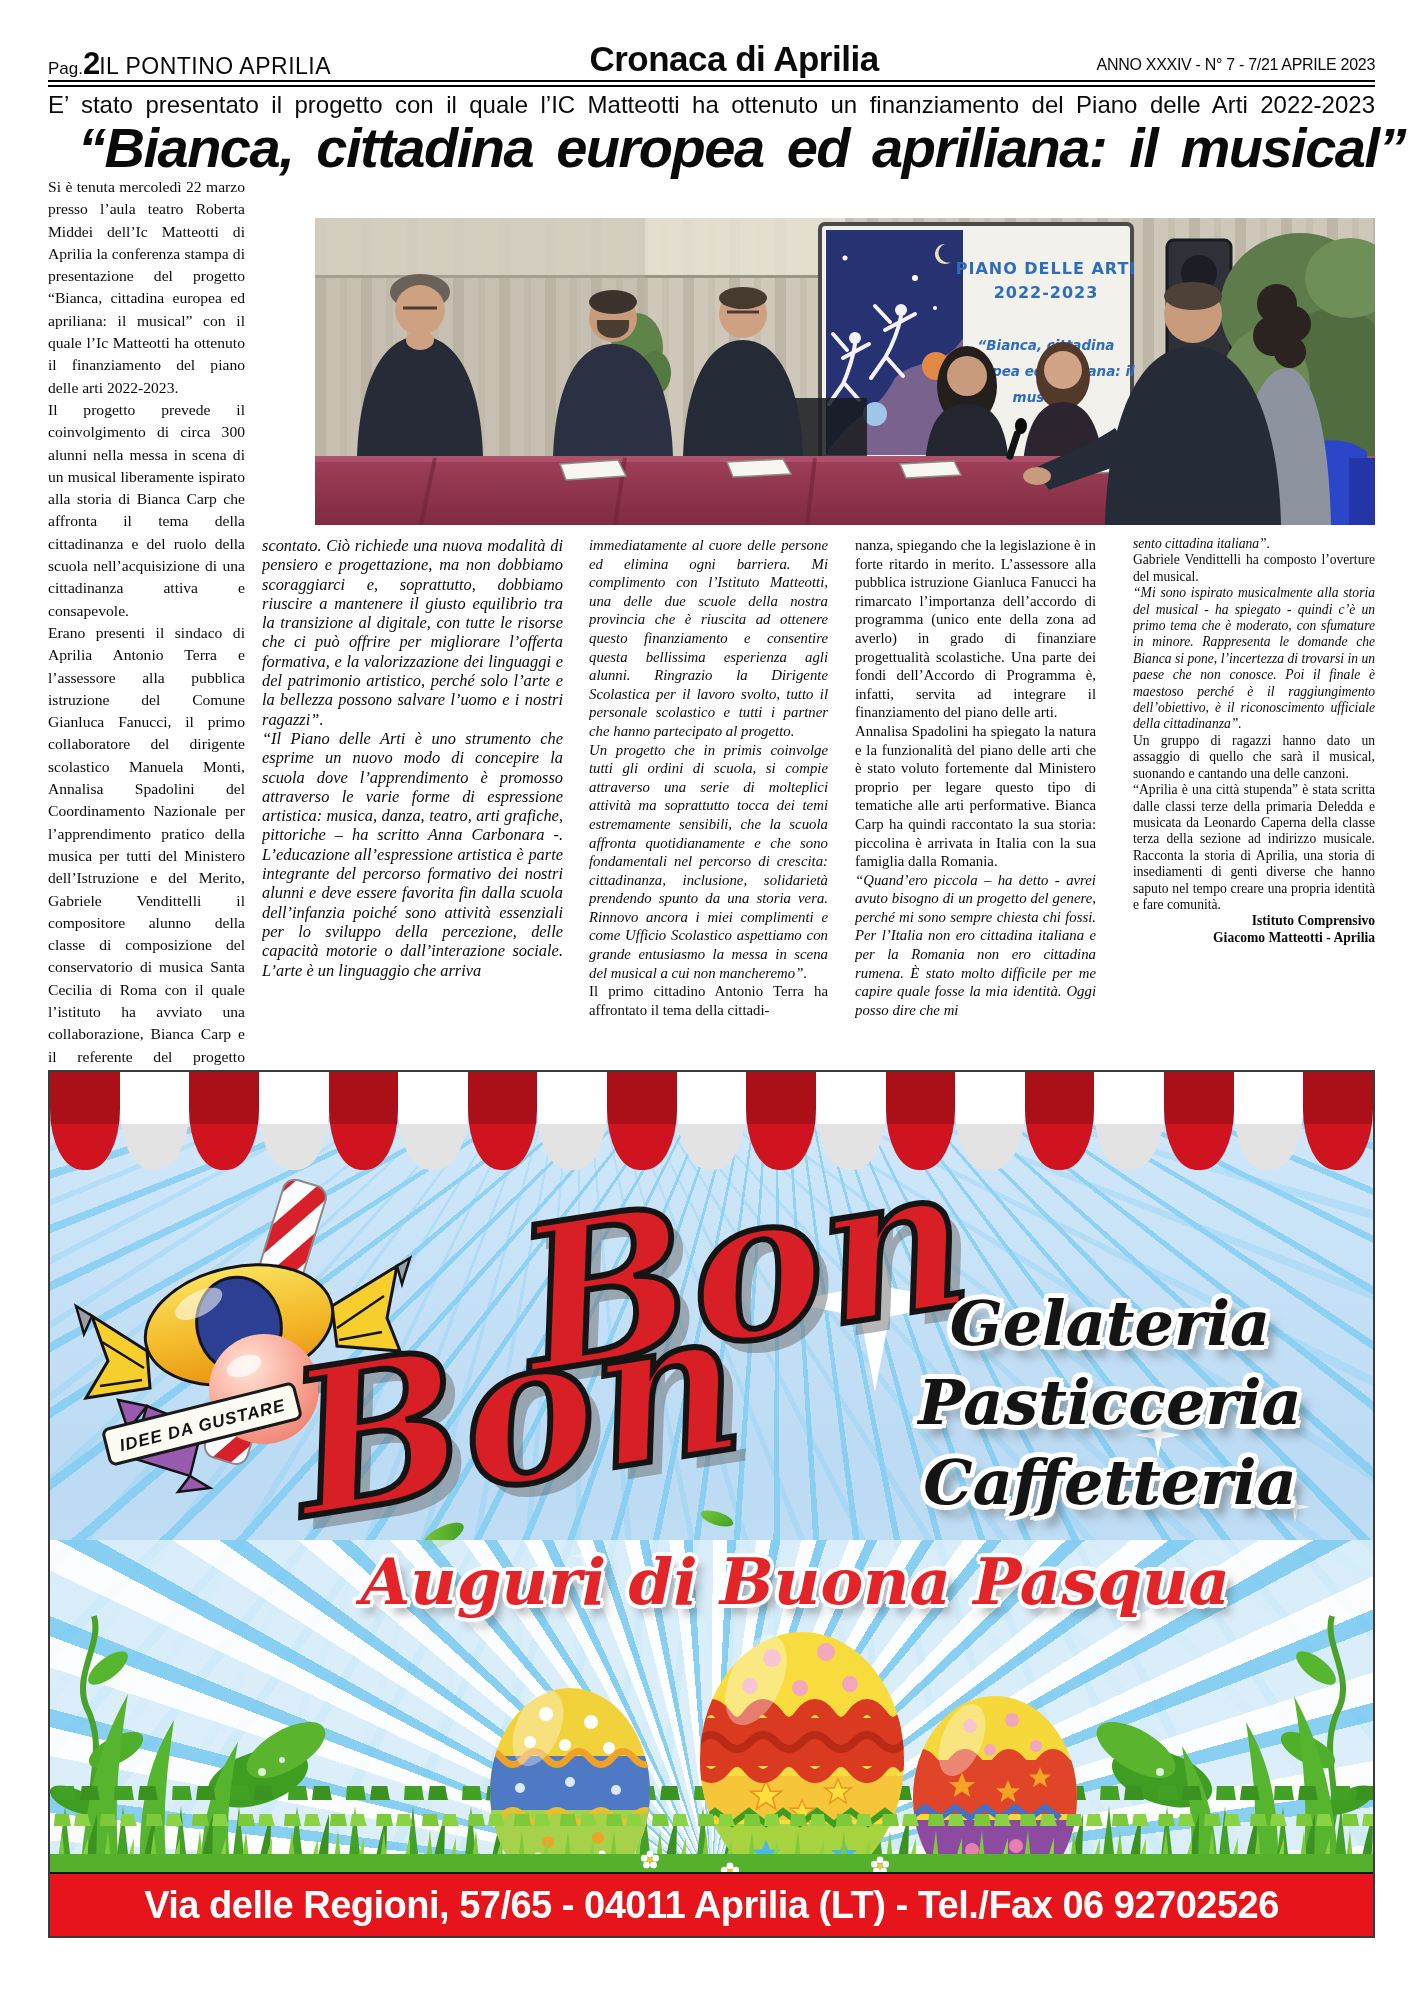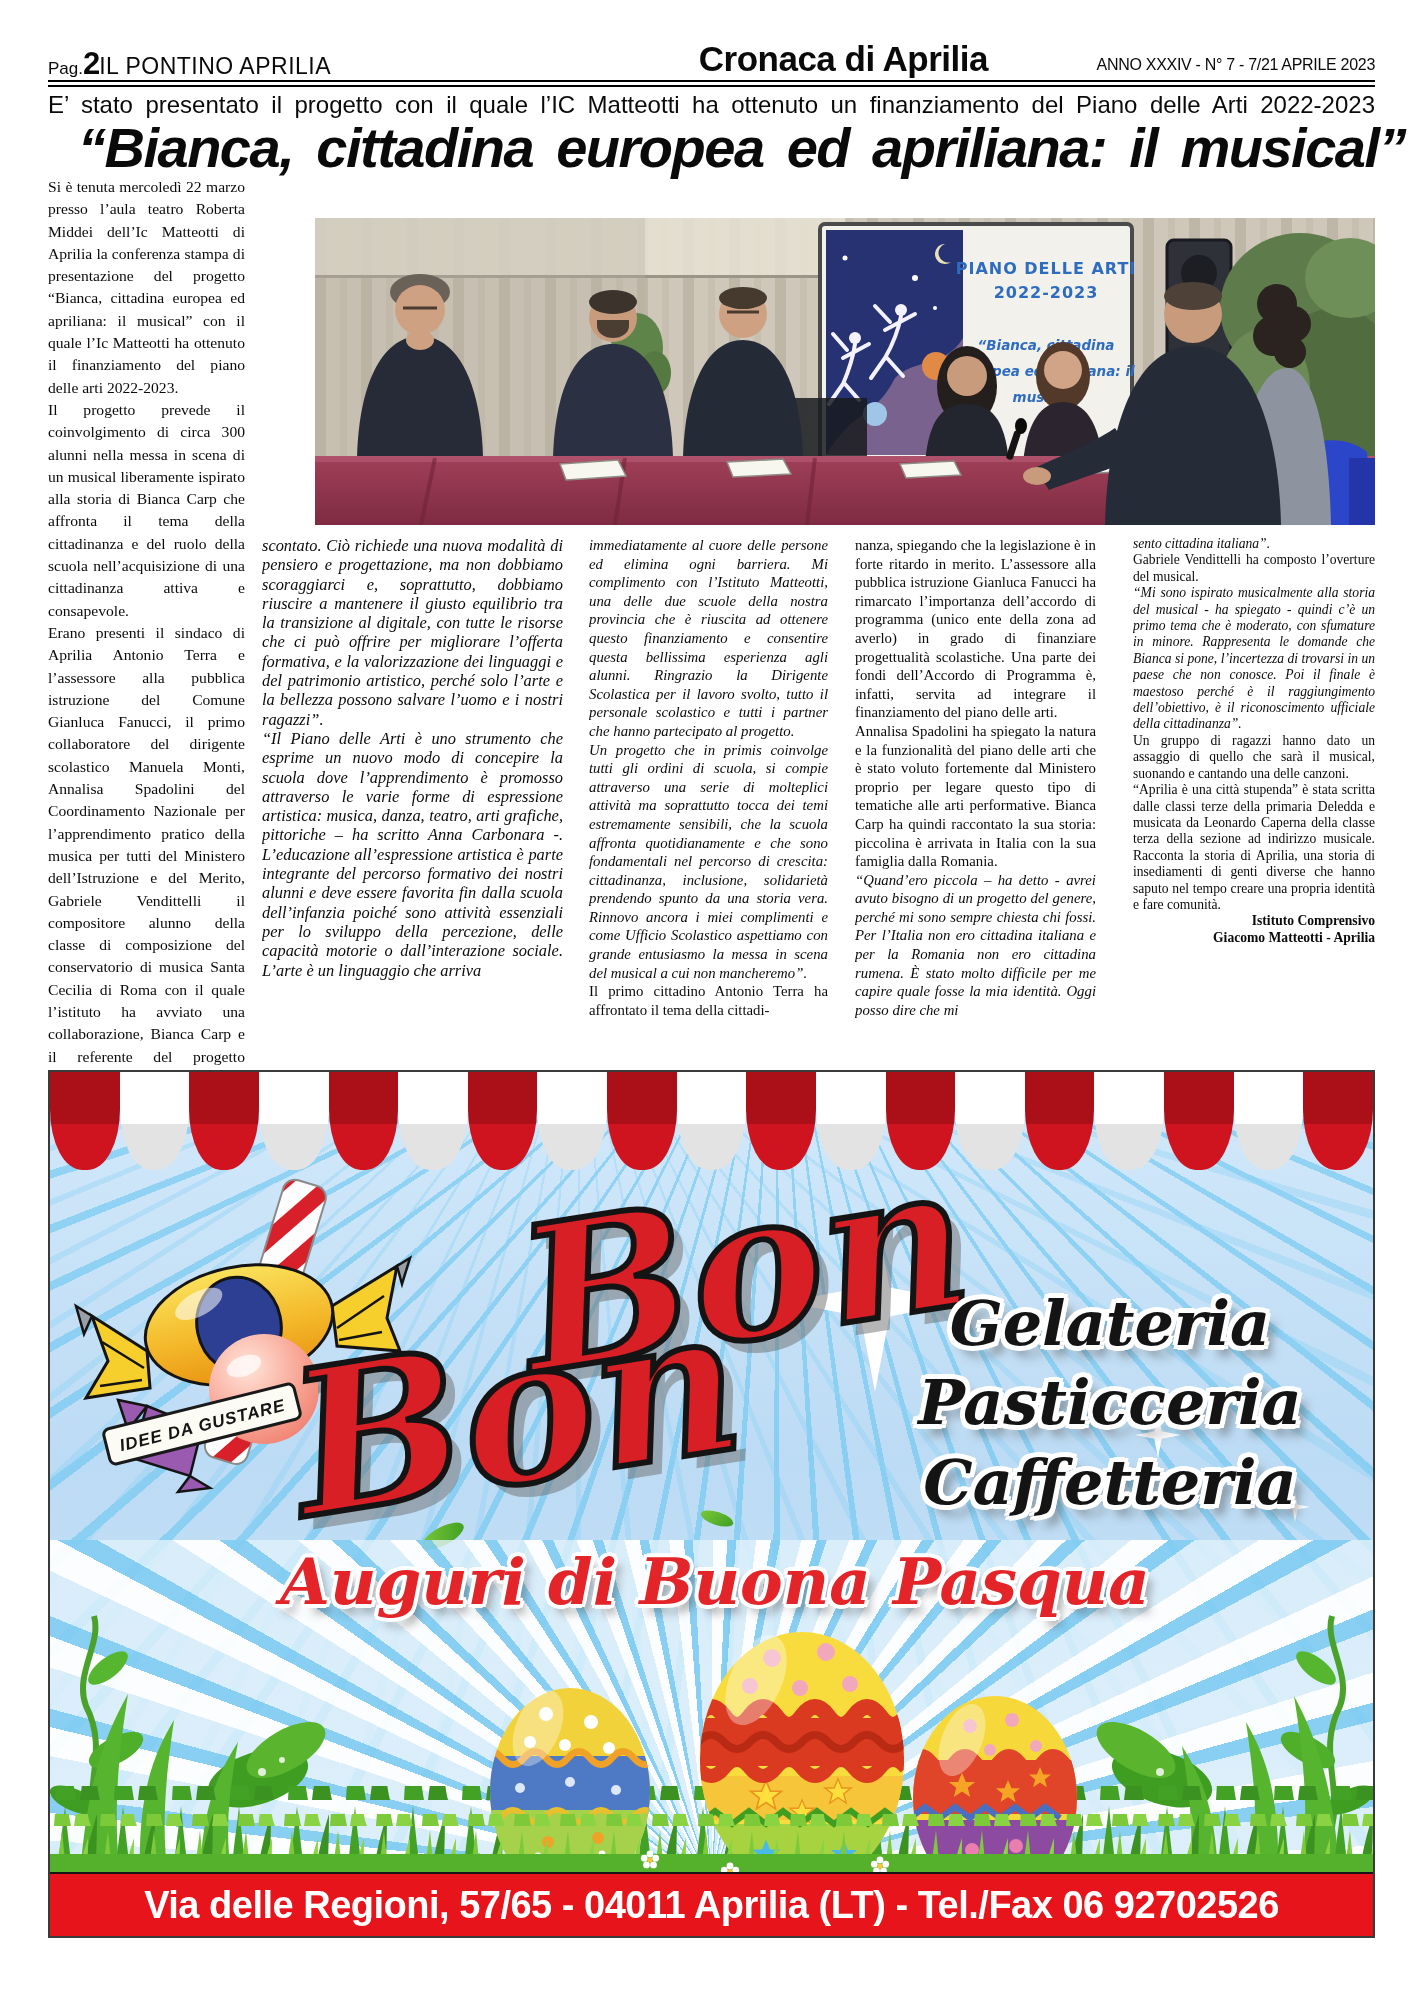--- a/index.html
+++ b/index.html
@@ -5,21 +5,21 @@
   html,body{margin:0;padding:0;background:#888;}
   .page{position:relative;width:1420px;height:2000px;background:#ffffff;overflow:hidden;
         font-family:"Liberation Serif",serif;color:#0a0a0a;margin:0 auto;}
 
   
   .mh-left{position:absolute;left:48px;top:46px;display:flex;align-items:baseline;gap:0;
            font-family:"Liberation Sans",sans-serif;}
   .mh-pag{font-size:17px;}
   .mh-num{font-size:31px;font-weight:bold;letter-spacing:-1px;}
   .mh-name{font-size:23px;letter-spacing:.5px;}
-  .mh-center{position:absolute;left:408px;top:40px;width:580px;text-align:right;
+  .mh-center{position:absolute;left:444px;top:40px;width:580px;text-align:center;
              font:bold 35px/1.1 "Liberation Sans",sans-serif;letter-spacing:-.5px;}
   .mh-right{position:absolute;right:45px;top:56px;font:16px "Liberation Sans",sans-serif;letter-spacing:-.3px;}
   .rule-double{position:absolute;left:48px;top:80px;width:1327px;height:3px;
                border-top:2px solid #000;border-bottom:2px solid #000;}
 
   
   .kicker{position:absolute;left:48px;top:91px;width:1327px;
           font:24px "Liberation Sans",sans-serif;text-align:justify;text-align-last:justify;
           white-space:normal;}
   .headline{position:absolute;left:66px;top:107px;width:1327px;margin:12px;
@@ -64,21 +64,21 @@
        -webkit-text-stroke:6px #141414;text-shadow:10px 14px 0 rgba(110,110,110,.5);
        transform:rotate(-9deg);}
   .bon1{left:470px;top:96px;}
   .bon2{left:242px;top:240px;}
 
   .services{position:absolute;left:800px;top:212px;width:520px;text-align:center;
             font:italic bold 62px/1.28 "DejaVu Serif",serif;color:#141414;}
   .ow{text-shadow:-4px -4px 0 #fff,4px -4px 0 #fff,-4px 4px 0 #fff,4px 4px 0 #fff,
       0 -5px 0 #fff,0 5px 0 #fff,-5px 0 0 #fff,5px 0 0 #fff,9px 11px 10px rgba(80,80,80,.5);}
 
-  .greeting{position:absolute;left:150px;top:478px;width:1030px;text-align:center;
+  .greeting{position:absolute;left:150px;top:478px;width:1030px;text-align:right;
             font:italic bold 64px/1 "DejaVu Serif",serif;color:#e32429;
             text-shadow:-3px -3px 0 #fff,3px -3px 0 #fff,-3px 3px 0 #fff,3px 3px 0 #fff,
             0 -4px 0 #fff,0 4px 0 #fff,-4px 0 0 #fff,4px 0 0 #fff,7px 9px 8px rgba(80,80,80,.45);}
 
   .leaf{position:absolute;width:46px;height:18px;border-radius:50%;
         background:linear-gradient(120deg,#7cc93a,#3f9e22);}
 
   .eggs-wrap{position:absolute;left:0;top:468px;width:100%;height:338px;
       background:repeating-conic-gradient(from 245deg at 50% 102%,
         rgba(255,255,255,.95) 0deg 2.4deg,rgba(130,205,242,.9) 2.4deg 3.9deg,rgba(224,241,251,.8) 3.9deg 7.2deg);}

